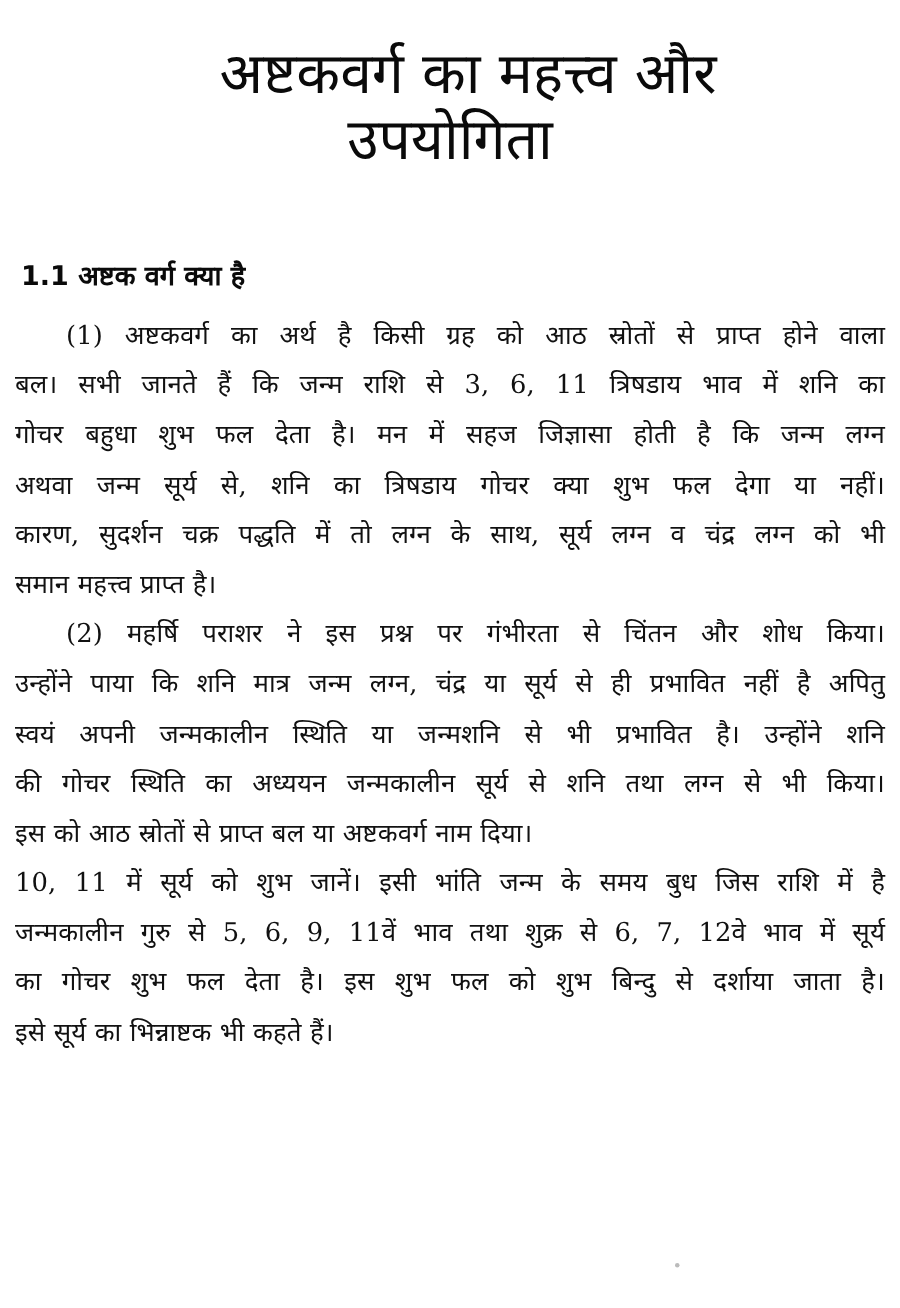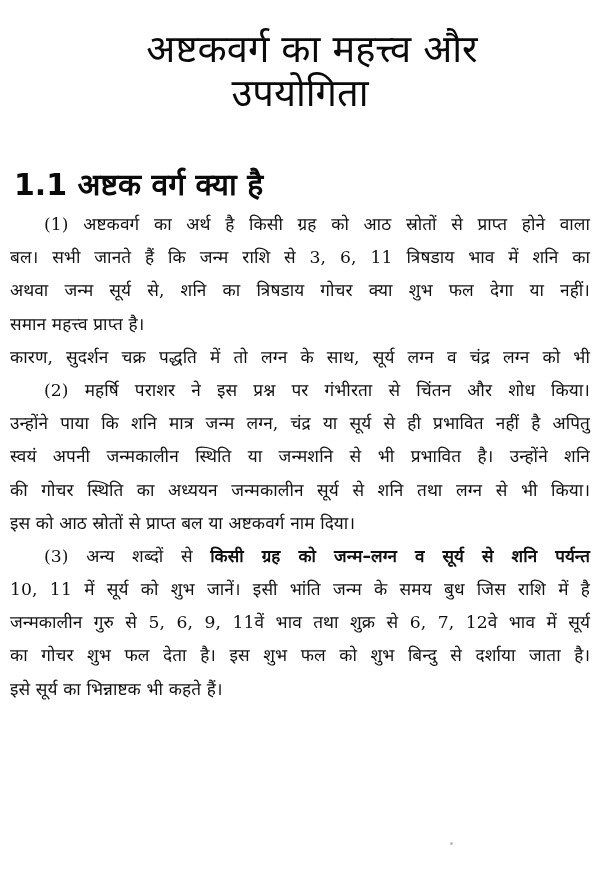--- a/index.html
+++ b/index.html
@@ -35,21 +35,21 @@
     }
     .title-line-1 { top: 26px; padding-left: 12px; }
     .title-line-2 { top: 70px; }
 
     .section-heading {
       position: absolute;
       left: 14px;
       top: 170px;
       margin: 0;
       font-family: "DejaVu Sans", "Liberation Sans", sans-serif;
-      font-size: 30px;
+      font-size: 18px;
       font-weight: bold;
       line-height: 30px;
       color: #0a0a0a;
     }
 
     .body-lines {
       position: absolute;
       left: 10px;
       top: 208px;
       width: 580px;
@@ -84,31 +84,31 @@
 
   <h1 class="title title-line-1">अष्टकवर्ग का महत्त्व और</h1>
   <h1 class="title title-line-2">उपयोगिता</h1>
 
   <h2 class="section-heading">1.1 अष्टक वर्ग क्या है</h2>
 
   <div class="body-lines">
 
     <span class="line indent">(1) अष्टकवर्ग का अर्थ है किसी ग्रह को आठ स्रोतों से प्राप्त होने वाला</span>
     <span class="line">बल। सभी जानते हैं कि जन्म राशि से 3, 6, 11 त्रिषडाय भाव में शनि का</span>
+    <span class="line">गोचर बहुधा शुभ फल देता है। मन में सहज जिज्ञासा होती है कि जन्म लग्न</span>
     <span class="line">अथवा जन्म सूर्य से, शनि का त्रिषडाय गोचर क्या शुभ फल देगा या नहीं।</span>
+    <span class="line">कारण, सुदर्शन चक्र पद्धति में तो लग्न के साथ, सूर्य लग्न व चंद्र लग्न को भी</span>
     <span class="line last">समान महत्त्व प्राप्त है।</span>
-    <span class="line">कारण, सुदर्शन चक्र पद्धति में तो लग्न के साथ, सूर्य लग्न व चंद्र लग्न को भी</span>
 
     <span class="line indent">(2) महर्षि पराशर ने इस प्रश्न पर गंभीरता से चिंतन और शोध किया।</span>
     <span class="line">उन्होंने पाया कि शनि मात्र जन्म लग्न, चंद्र या सूर्य से ही प्रभावित नहीं है अपितु</span>
     <span class="line">स्वयं अपनी जन्मकालीन स्थिति या जन्मशनि से भी प्रभावित है। उन्होंने शनि</span>
     <span class="line">की गोचर स्थिति का अध्ययन जन्मकालीन सूर्य से शनि तथा लग्न से भी किया।</span>
     <span class="line last">इस को आठ स्रोतों से प्राप्त बल या अष्टकवर्ग नाम दिया।</span>
 
-    <span class="line indent"><span>(3) अन्य शब्दों से </span><span class="bold">किसी ग्रह को जन्म–लग्न व सूर्य से शनि पर्यन्त</span></span>
 
     <span class="line">10, 11 में सूर्य को शुभ जानें। इसी भांति जन्म के समय बुध जिस राशि में है</span>
     <span class="line">जन्मकालीन गुरु से 5, 6, 9, 11वें भाव तथा शुक्र से 6, 7, 12वे भाव में सूर्य</span>
     <span class="line">का गोचर शुभ फल देता है। इस शुभ फल को शुभ बिन्दु से दर्शाया जाता है।</span>
     <span class="line last">इसे सूर्य का भिन्नाष्टक भी कहते हैं।</span>
   </div>
 
   <span class="speck"></span>
 </div>
 

